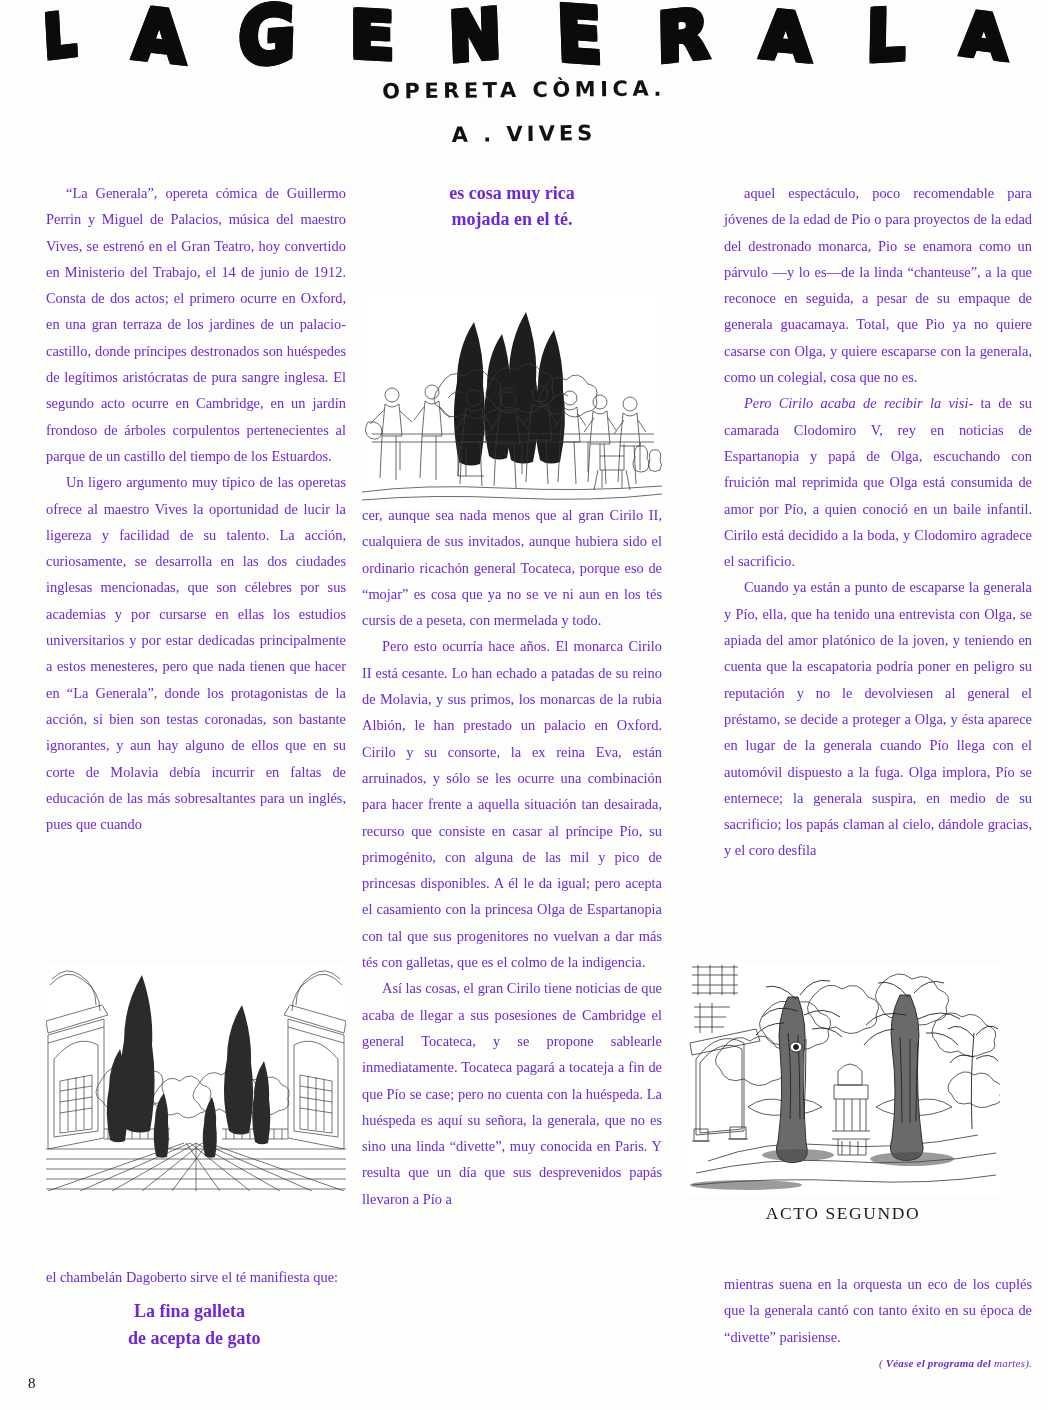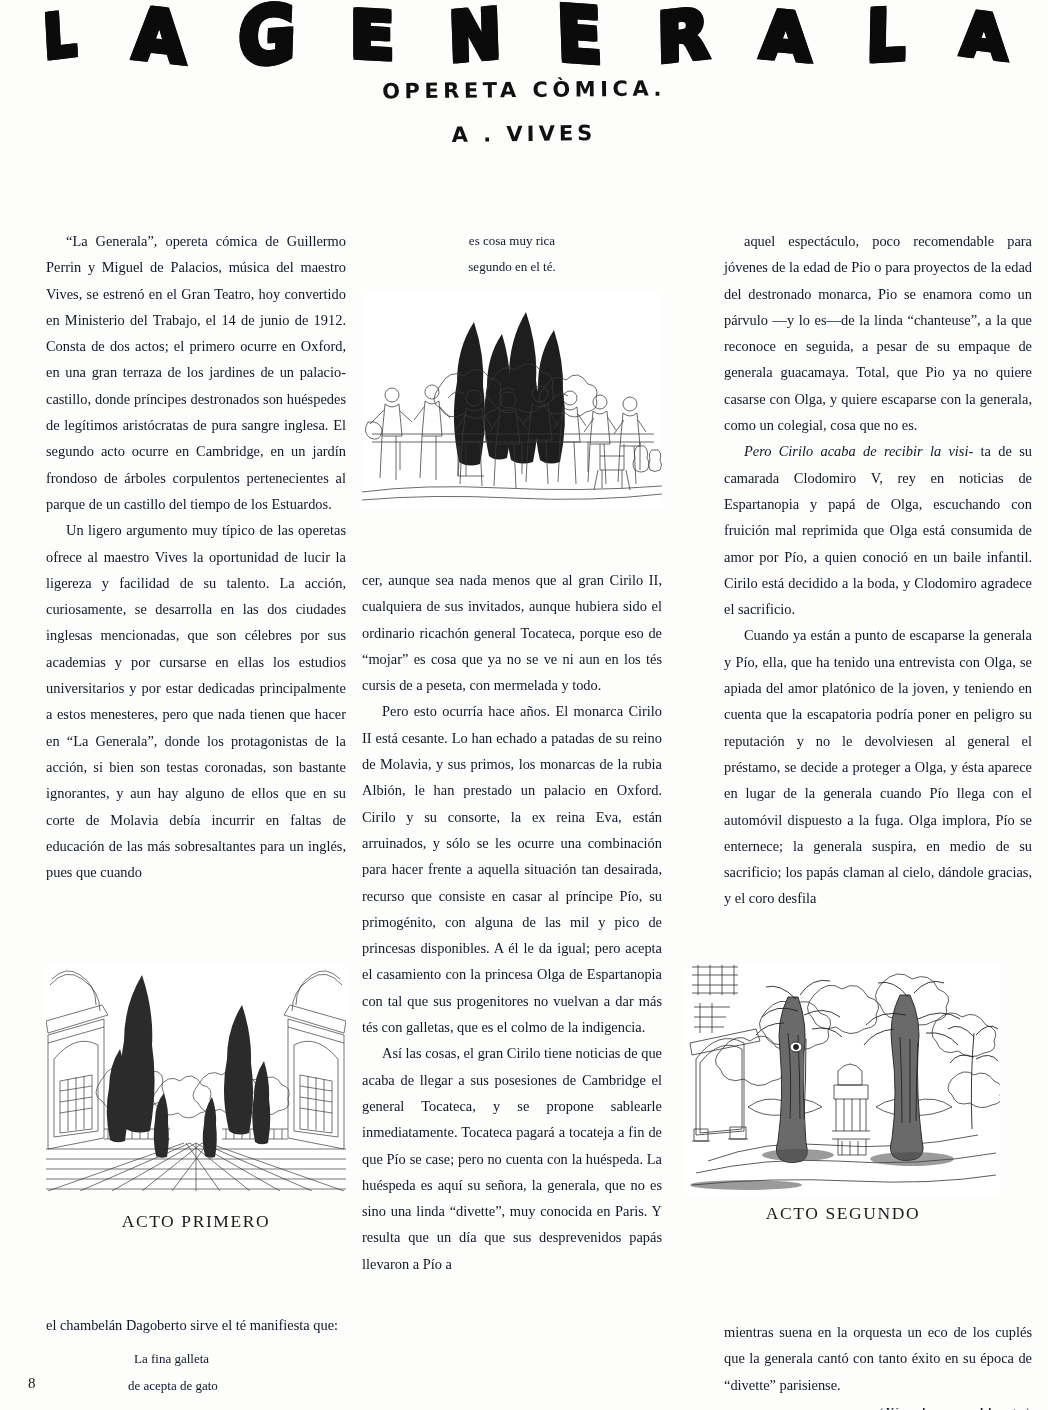--- a/index.html
+++ b/index.html
@@ -56,33 +56,33 @@
     font-family:"DejaVu Sans", sans-serif;
     font-size:21px; font-weight:700; letter-spacing:4px;
     color:#111; transform:rotate(-0.8deg);
   }
 
   
   .col{
     position:absolute; top:180px;
     font-size:14.4px; line-height:26.3px;
     text-align:justify; text-justify:inter-word;
-    color:#0f172a;
-    margin-top:48px;
+    color:#6d28d9;
   }
   .col1{left:46px;  width:300px;}
   .col2{left:362px; width:300px;}
   .col3{left:724px; width:308px;}
 
   .col p{margin:0;}
   .col p.ind{text-indent:20px;}
 
   .verse{
-    text-align:center; font-size:13px; line-height:26.3px;
+    text-align:center; font-size:18px; line-height:26.3px;
     margin:0;
+    font-weight:bold;
   }
   .verse-l{ text-align:left; padding-left:88px; }
   .verse-2{ text-align:left; padding-left:82px; }
 
   .gap{height:11px;}
 
   
   .fig{position:absolute;}
   .fig svg{display:block;}
   .cap{
@@ -185,33 +185,32 @@
 
       <g fill="#2b2b2b">
         <path d="M96 12 q12 36 10 70 q6 40 -2 86 q-14 4 -24 -2 q-10 -46 -2 -88 q0 -36 18 -66 Z"></path>
         <path d="M196 42 q10 30 9 58 q5 34 -2 70 q-12 4 -20 -2 q-9 -38 -2 -72 q0 -30 15 -54 Z"></path>
         <path d="M74 86 q7 22 6 42 q3 26 -1 50 q-9 3 -15 -1 q-6 -28 -1 -52 q0 -22 11 -39 Z"></path>
         <path d="M218 98 q6 20 5 38 q3 22 -1 44 q-8 3 -13 -1 q-5 -24 -1 -46 q0 -20 10 -35 Z"></path>
         <path d="M118 130 q5 16 4 30 q2 18 -1 34 q-7 2 -11 -1 q-4 -18 -1 -36 q0 -16 9 -27 Z"></path>
         <path d="M166 134 q5 14 4 28 q2 16 -1 32 q-6 2 -10 -1 q-4 -16 -1 -32 q0 -15 8 -27 Z"></path>
       </g>
     </svg>
-    <div class="cap" style="margin-top:20px;">ACTO PRIMERO</div>
   </div>
 
   <div class="col col1" style="top:1264px;">
     <p>el chambelán Dagoberto sirve el té manifiesta que:</p>
     <div style="height:8px;"></div>
     <p class="verse verse-l">La fina galleta</p>
     <p class="verse verse-2">de acepta de gato</p>
   </div>
 
   <div class="col col2">
     <p class="verse">es cosa muy rica</p>
-    <p class="verse">segundo en el té.</p>
+    <p class="verse">mojada en el té.</p>
     <div class="gap"></div>
   </div>
 
   <div class="fig" style="left:362px; top:294px; width:300px;">
     <svg width="300" height="215" viewBox="0 0 300 215">
       <rect x="0" y="0" width="300" height="215" fill="#ffffff"></rect>
 
       <g fill="#1e1e1e">
         <path d="M112 28 q11 34 9 64 q5 36 -3 78 q-12 4 -21 -2 q-9 -42 -2 -80 q0 -34 17 -60 Z"></path>
         <path d="M140 40 q9 30 8 56 q4 32 -3 68 q-11 4 -18 -2 q-8 -36 -2 -70 q0 -30 15 -52 Z"></path>
@@ -287,21 +286,21 @@
 
         <path d="M276 152 q-5 4 -3 12 q-4 6 0 12 q6 4 12 0 q4 -6 0 -12 q2 -8 -3 -12 Z"></path>
         <path d="M290 156 q-4 3 -2 10 q-3 5 0 10 q5 3 10 0 q3 -5 0 -10 q2 -7 -2 -10 Z"></path>
 
         <path d="M0 198 q60 -8 140 -4 q80 4 160 -2"></path>
         <path d="M0 206 q70 -6 150 -2 q80 4 150 -4"></path>
       </g>
     </svg>
   </div>
 
-  <div class="col col2" style="top:519px;">
+  <div class="col col2" style="top:502px;">
     <p>cer, aunque sea nada menos que al gran Cirilo II, cualquiera de sus invitados, aunque hubiera sido el ordinario ricachón general Tocateca, porque eso de “mojar” es cosa que ya no se ve ni aun en los tés cursis de a peseta, con mermelada y todo.</p>
     <p class="ind">Pero esto ocurría hace años. El monarca Cirilo II está cesante. Lo han echado a patadas de su reino de Molavia, y sus primos, los monarcas de la rubia Albión, le han prestado un palacio en Oxford. Cirilo y su consorte, la ex reina Eva, están arruinados, y sólo se les ocurre una combinación para hacer frente a aquella situación tan desairada, recurso que consiste en casar al príncipe Pío, su primogénito, con alguna de las mil y pico de princesas disponibles. A él le da igual; pero acepta el casamiento con la princesa Olga de Espartanopia con tal que sus progenitores no vuelvan a dar más tés con galletas, que es el colmo de la indigencia.</p>
     <p class="ind">Así las cosas, el gran Cirilo tiene noticias de que acaba de llegar a sus posesiones de Cambridge el general Tocateca, y se propone sablearle inmediatamente. Tocateca pagará a tocateja a fin de que Pío se case; pero no cuenta con la huéspeda. La huéspeda es aquí su señora, la generala, que no es sino una linda “divette”, muy conocida en Paris. Y resulta que un día que sus desprevenidos papás llevaron a Pío a</p>
   </div>
 
   <div class="col col3">
     <p class="ind">aquel espectáculo, poco recomendable para jóvenes de la edad de Pio o para proyectos de la edad del destronado monarca, Pio se enamora como un párvulo —y lo es—de la linda “chanteuse”, a la que reconoce en seguida, a pesar de su empaque de generala guacamaya. Total, que Pio ya no quiere casarse con Olga, y quiere escaparse con la generala, como un colegial, cosa que no es.</p>
     <p class="ind"><i>Pero Cirilo acaba de recibir la visi-</i> <span>ta de su camarada Clodomiro V, rey en noticias de Espartanopia y papá de Olga, escuchando con fruición mal reprimida que Olga está consumida de amor por Pío, a quien conoció en un baile infantil. Cirilo está decidido a la boda, y Clodomiro agradece el sacrificio.</span></p>
     <p class="ind">Cuando ya están a punto de escaparse la generala y Pío, ella, que ha tenido una entrevista con Olga, se apiada del amor platónico de la joven, y teniendo en cuenta que la escapatoria podría poner en peligro su reputación y no le devolviesen al general el préstamo, se decide a proteger a Olga, y ésta aparece en lugar de la generala cuando Pío llega con el automóvil dispuesto a la fuga. Olga implora, Pío se enternece; la generala suspira, en medio de su sacrificio; los papás claman al cielo, dándole gracias, y el coro desfila</p>
   </div>

